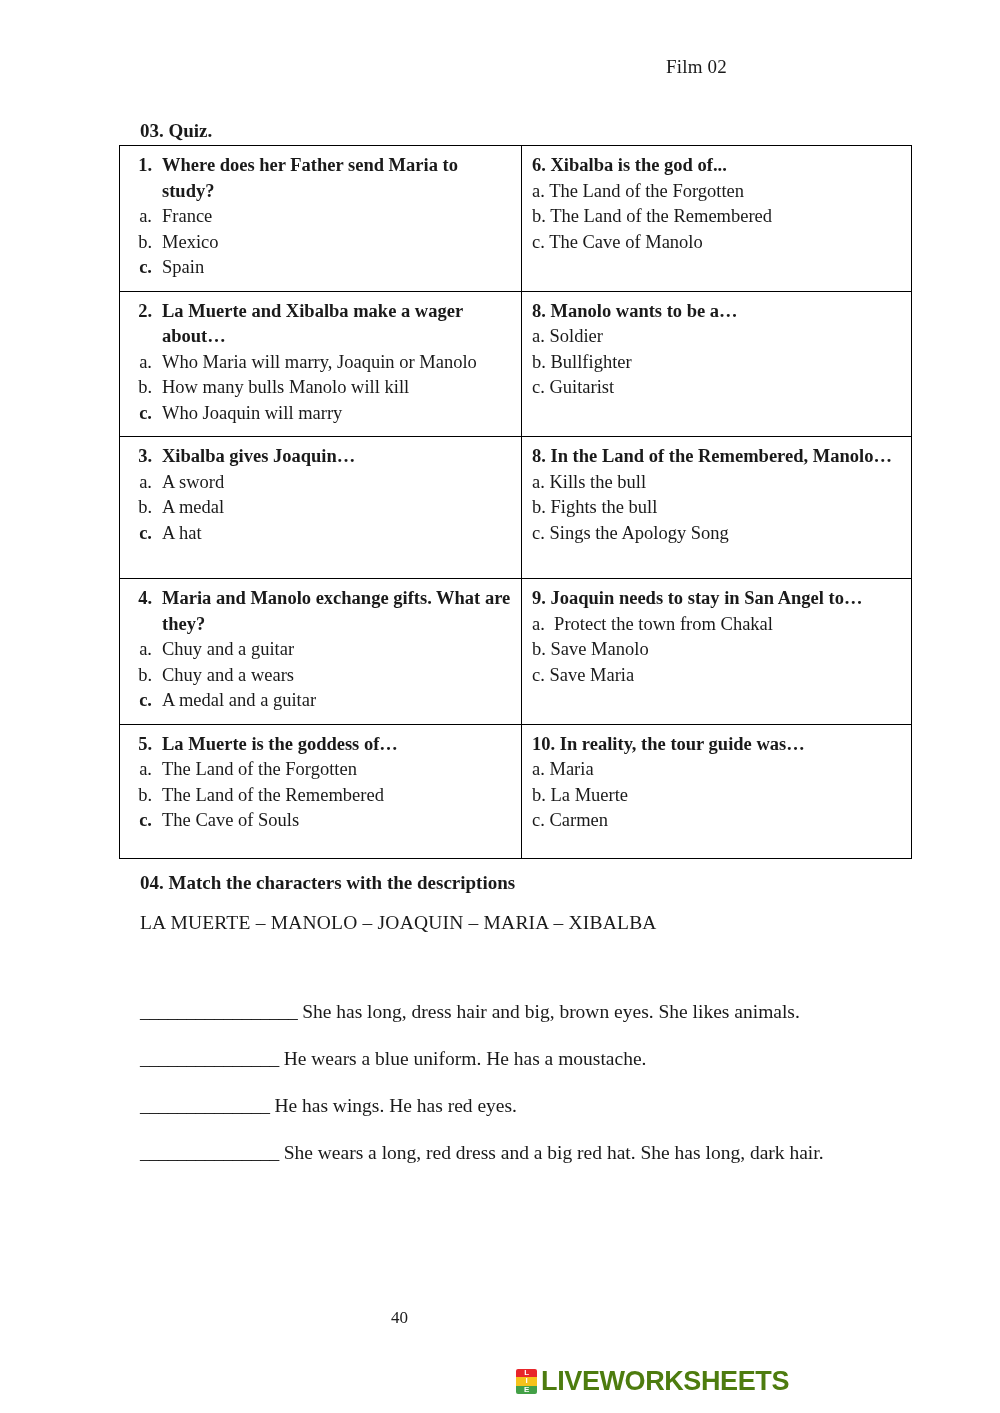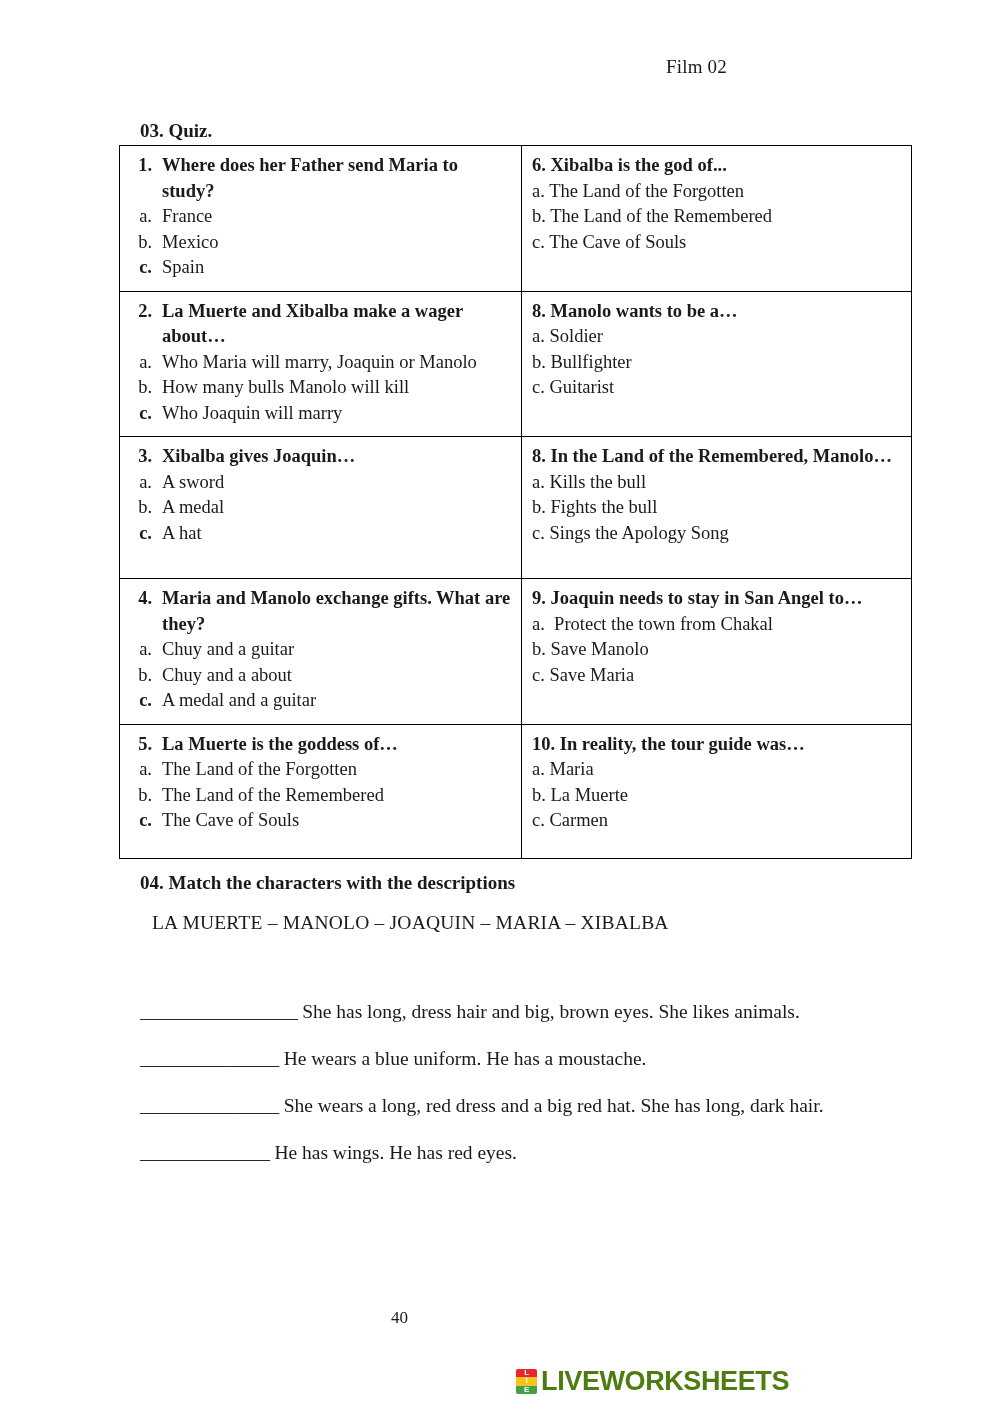--- a/index.html
+++ b/index.html
@@ -88,21 +88,20 @@
   }
 
   #match-title { top: 872px; }
 
   .match-names {
     position: absolute;
     left: 140px;
     top: 912px;
     font-size: 19.5px;
     letter-spacing: 0.2px;
-    margin-left: 12px;
   }
 
   .match-list {
     position: absolute;
     left: 140px;
     top: 998px;
     width: 730px;
     font-size: 19.5px;
     line-height: 1.48;
   }
@@ -188,21 +187,21 @@
           </div>
           <div class="opt">
             <span class="opt-letter bold">c.</span>
             <span class="opt-text">Spain</span>
           </div>
         </td>
         <td class="col-right">
           <div class="r-stem">6. Xibalba is the god of...</div>
           <div class="r-opt">a. The Land of the Forgotten</div>
           <div class="r-opt">b. The Land of the Remembered</div>
-          <div class="r-opt">c. The Cave of Souls</div>
+          <div class="r-opt">c. The Cave of Manolo</div>
         </td>
       </tr>
 
       <tr>
         <td class="col-left">
           <div class="q-stem">
             <span class="q-num">2.</span>
             <span class="q-text">La Muerte and Xibalba make a wager about…</span>
           </div>
           <div class="opt">
@@ -259,21 +258,21 @@
           <div class="q-stem">
             <span class="q-num">4.</span>
             <span class="q-text">Maria and Manolo exchange gifts. What are they?</span>
           </div>
           <div class="opt">
             <span class="opt-letter">a.</span>
             <span class="opt-text">Chuy and a guitar</span>
           </div>
           <div class="opt">
             <span class="opt-letter">b.</span>
-            <span class="opt-text">Chuy and a about</span>
+            <span class="opt-text">Chuy and a wears</span>
           </div>
           <div class="opt">
             <span class="opt-letter bold">c.</span>
             <span class="opt-text">A medal and a guitar</span>
           </div>
         </td>
         <td class="col-right">
           <div class="r-stem">9. Joaquin needs to stay in San Angel to…</div>
           <div class="r-opt">a.  Protect the town from Chakal</div>
           <div class="r-opt">b. Save Manolo</div>
@@ -316,24 +315,24 @@
   <div class="match-names">LA MUERTE – MANOLO – JOAQUIN – MARIA – XIBALBA</div>
 
   <div class="match-list">
     <div class="match-item">
       <span class="blank">_________________</span><span> She has long, dress hair and big, brown eyes. She likes animals.</span>
     </div>
     <div class="match-item">
       <span class="blank">_______________</span><span> He wears a blue uniform. He has a moustache.</span>
     </div>
     <div class="match-item">
+      <span class="blank">______________</span><span> He has wings. He has red eyes.</span>
+    </div>
+    <div class="match-item">
       <span class="blank">_______________</span><span> She wears a long, red dress and a big red hat. She has long, dark hair.</span>
-    </div>
-    <div class="match-item">
-      <span class="blank">______________</span><span> He has wings. He has red eyes.</span>
     </div>
   </div>
 
   <div class="page-number">40</div>
 
   <div class="lw-logo">
     <div class="lw-mark">
       <span class="lw-l">L</span>
       <span class="lw-i">I</span>
       <span class="lw-v">E</span>

